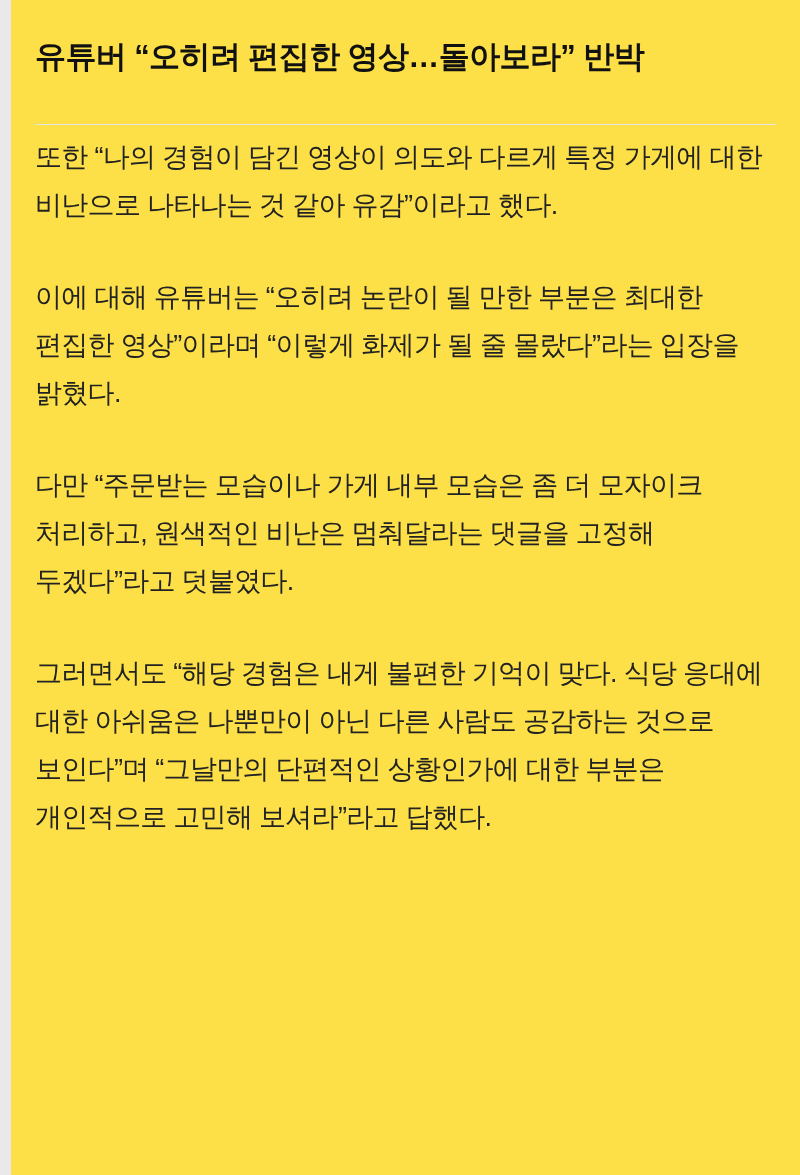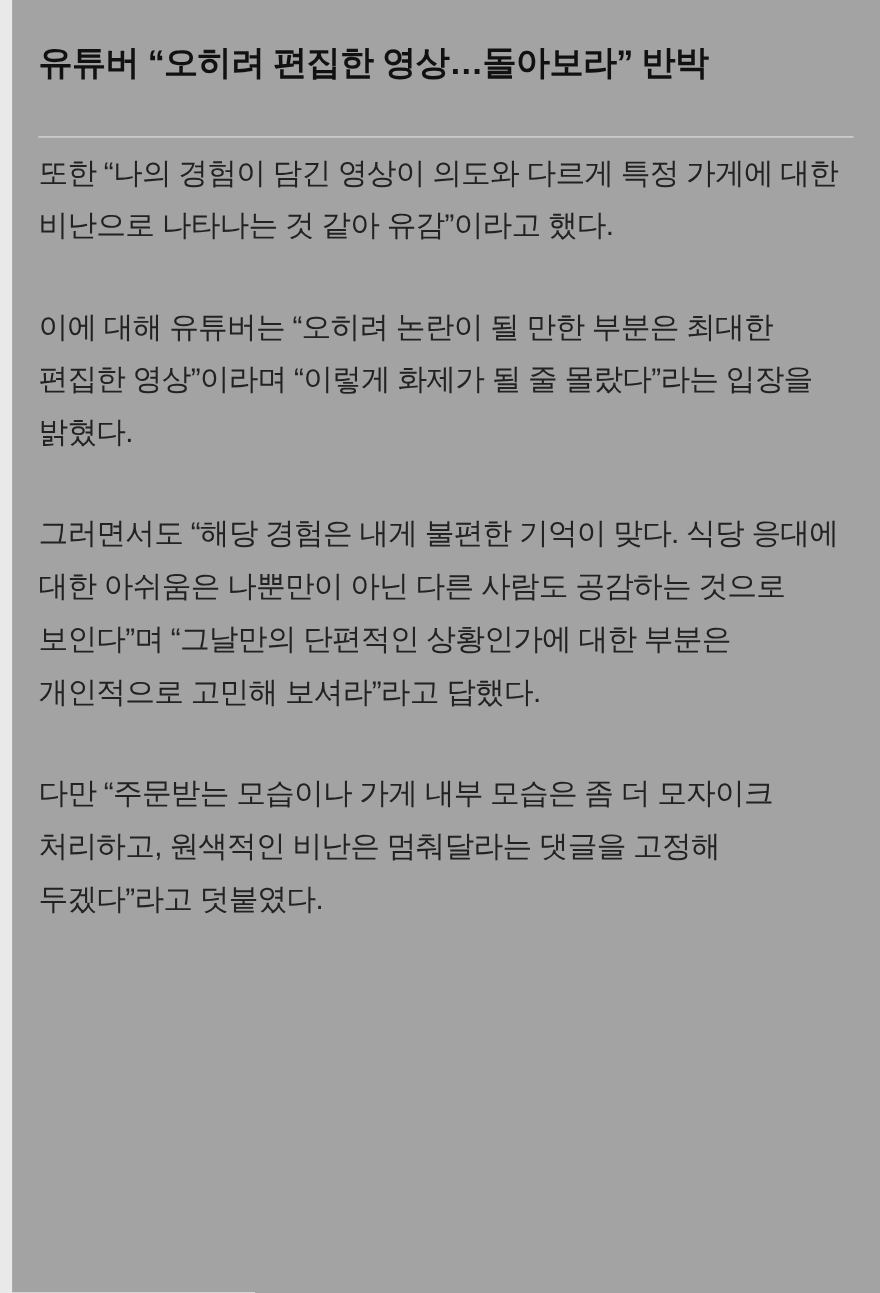--- a/index.html
+++ b/index.html
@@ -23,21 +23,21 @@
     width: 11px;
     height: 1175px;
     background: #e9e9e9;
   }
   .page {
     position: absolute;
     left: 11px;
     top: 0;
     width: 789px;
     height: 1175px;
-    background: #a3a3a3;
+    background: #fde047;
     box-sizing: border-box;
     padding: 0 24px;
   }
   .article-title {
     font-size: 31px;
     font-weight: bold;
     line-height: 1.35;
     letter-spacing: -0.6px;
     color: #111111;
     margin: 0;
@@ -73,17 +73,17 @@
 
 <div class="page">
 
   <h1 class="article-title">유튜버 “오히려 편집한 영상…돌아보라” 반박</h1>
 
   <hr class="title-divider">
 
   <div class="body-copy">
     <p class="para">또한 “나의 경험이 담긴 영상이 의도와 다르게 특정 가게에 대한 비난으로 나타나는 것 같아 유감”이라고 했다.</p>
     <p class="para">이에 대해 유튜버는 “오히려 논란이 될 만한 부분은 최대한 편집한 영상”이라며 “이렇게 화제가 될 줄 몰랐다”라는 입장을 밝혔다.</p>
+    <p class="para">다만 “주문받는 모습이나 가게 내부 모습은 좀 더 모자이크 처리하고, 원색적인 비난은 멈춰달라는 댓글을 고정해 두겠다”라고 덧붙였다.</p>
     <p class="para">그러면서도 “해당 경험은 내게 불편한 기억이 맞다. 식당 응대에 대한 아쉬움은 나뿐만이 아닌 다른 사람도 공감하는 것으로 보인다”며 “그날만의 단편적인 상황인가에 대한 부분은 개인적으로 고민해 보셔라”라고 답했다.</p>
-    <p class="para">다만 “주문받는 모습이나 가게 내부 모습은 좀 더 모자이크 처리하고, 원색적인 비난은 멈춰달라는 댓글을 고정해 두겠다”라고 덧붙였다.</p>
   </div>
 
 </div>
 
 </body></html>

